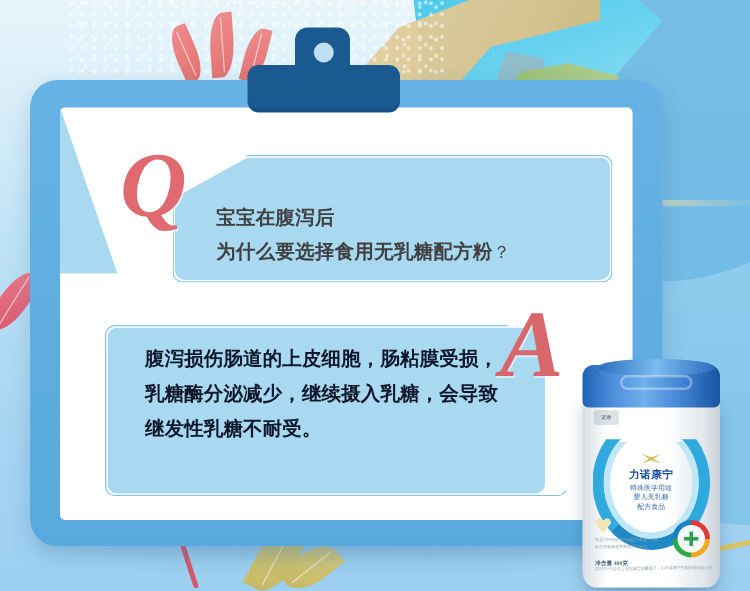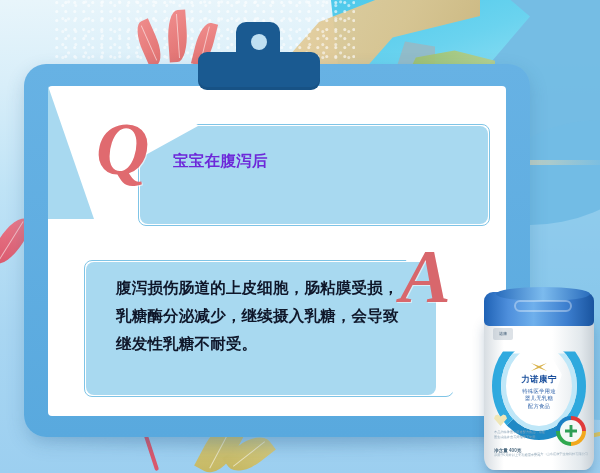--- a/index.html
+++ b/index.html
@@ -181,23 +181,23 @@
     line-height: 1;
     font-weight: 700;
     font-style: italic;
     color: #e06a6f;
     font-family: "Liberation Serif", "DejaVu Serif", serif;
     text-shadow: 1px 1px 0 rgba(255,255,255,.6);
     z-index: 3;
   }
   .q-text {
     position:absolute;
-    left: 125px; top: 62px;
+    left: 125px; top: 76px;
     width: 300px;
-    color: #6d28d9;
+    color: #404040;
     font-weight: 700;
     font-size: 15.5px;
     line-height: 26px;
     letter-spacing: .3px;
     z-index: 3;
   }
   .q-text .mark { font-weight: 400; font-size: 14px; }
 
   
   .a-bubble {
@@ -241,23 +241,24 @@
     font-weight: 700;
     font-size: 15.5px;
     line-height: 28px;
     letter-spacing: .2px;
     z-index: 3;
   }
 
   
   .can {
     position:absolute;
-    left: 480px; top: 292px;
+    left: 462px; top: 292px;
     width: 118px; height: 181px;
     z-index: 7;
+    font-family: Liberation Serif, serif;
   }
   .can-body {
     position:absolute;
     left: 4px; top: 26px;
     width: 110px; height: 152px;
     background: linear-gradient(90deg,#d7dde2 0%,#ffffff 18%,#ffffff 62%,#e2e8ec 88%,#c8d0d6 100%);
     border-radius: 8px 8px 10px 10px / 6px 6px 14px 14px;
     overflow: hidden;
     box-shadow: 0 6px 12px rgba(30,70,110,.25);
   }
@@ -468,20 +469,23 @@
 
       <div class="qa-wrap">
 
         <div class="bubble q-bubble"></div>
         <div class="q-outline"></div>
 
         <div class="q-letter">Q</div>
 
         <div class="q-text">
           <div>宝宝在腹泻后</div>
+          <div>
+            <span>为什么要选择食用无乳糖配方粉</span><span class="mark">？</span>
+          </div>
         </div>
 
         <div class="bubble a-bubble"></div>
         <div class="a-bubble-cut"></div>
         <div class="a-outline"></div>
 
         <div class="a-letter">A</div>
 
         <div class="a-text">腹泻损伤肠道的上皮细胞，肠粘膜受损，乳糖酶分泌减少，继续摄入乳糖，会导致继发性乳糖不耐受。</div>
       </div>

